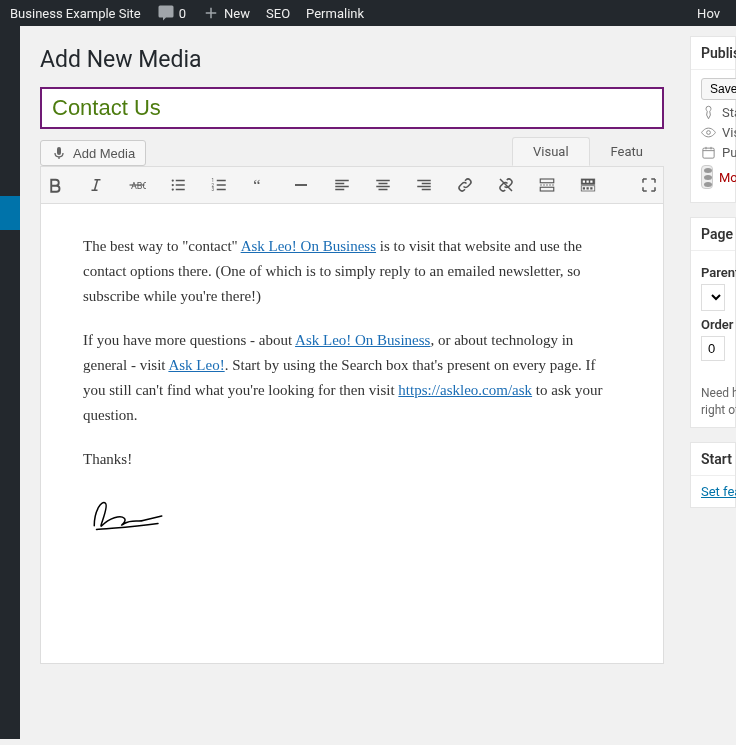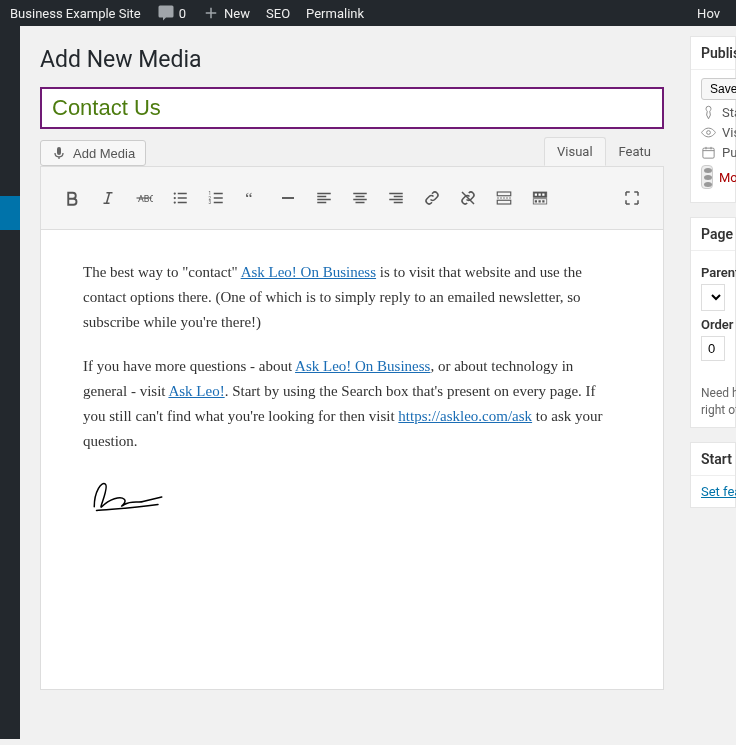--- a/index.html
+++ b/index.html
@@ -99,38 +99,38 @@
       border: 1px solid #ccc;
       background: #f7f7f7;
       border-radius: 3px;
       cursor: pointer;
       color: #555;
     }
     .add-media-btn svg { width: 16px; height: 16px; fill: #666; }
     .editor-tabs { display: flex; }
     .editor-tab {
       font-size: 13px;
-      padding: 6px 12px;
+      padding: 6px 20px;
       border: 1px solid transparent;
       cursor: pointer;
       color: #555;
     }
     .editor-tab.active {
       border: 1px solid #ddd;
       border-bottom-color: #f5f5f5;
       background: #f5f5f5;
       border-radius: 3px 3px 0 0;
     }
     .toolbar {
       background: #f5f5f5;
       border: 1px solid #ddd;
       display: flex;
       align-items: center;
-      padding: 17px;
-      gap: 8px;
+      padding: 4px;
+      gap: 20px;
     }
     .tb-btn {
       width: 28px;
       height: 28px;
       display: flex;
       align-items: center;
       justify-content: center;
       cursor: pointer;
       color: #555;
       border-radius: 2px;
@@ -350,20 +350,21 @@
         </div>
     </div>
 
     <div class="editor-content">
       <p>
         <span>The best way to "contact" </span><a href="#">Ask Leo! On Business</a><span> is to visit that website and use the contact options there. (One of which is to simply reply to an emailed newsletter, so subscribe while you're there!)</span>
       </p>
       <p>
         <span>If you have more questions - about </span><a href="#">Ask Leo! On Business</a><span>, or about technology in general - visit </span><a href="#">Ask Leo!</a><span>. Start by using the Search box that's present on every page. If you still can't find what you're looking for then visit </span><a href="#">https://askleo.com/ask</a><span> to ask your question.</span>
       </p>
+      <p>Thanks!</p>
       <svg class="signature" viewBox="0 0 120 60">
         <path d="M 15 45 C 15 25 25 10 30 15 C 35 20 20 50 25 45 C 35 35 50 30 55 35 C 60 40 45 48 55 42 C 65 36 75 40 80 38 L 105 32 M 18 50 C 30 48 60 48 100 42" fill="none" stroke="#000" stroke-width="2" stroke-linecap="round"></path>
       </svg>
     </div>
   </div>
 
   <div class="right-col">
     <div class="metabox">
       <div class="metabox-head">Publish</div>
       <div class="metabox-body">

